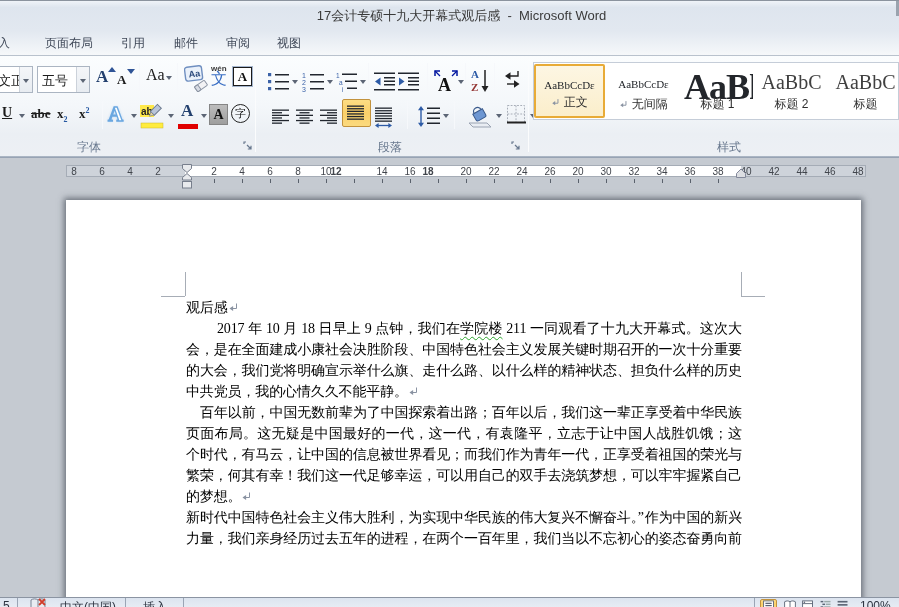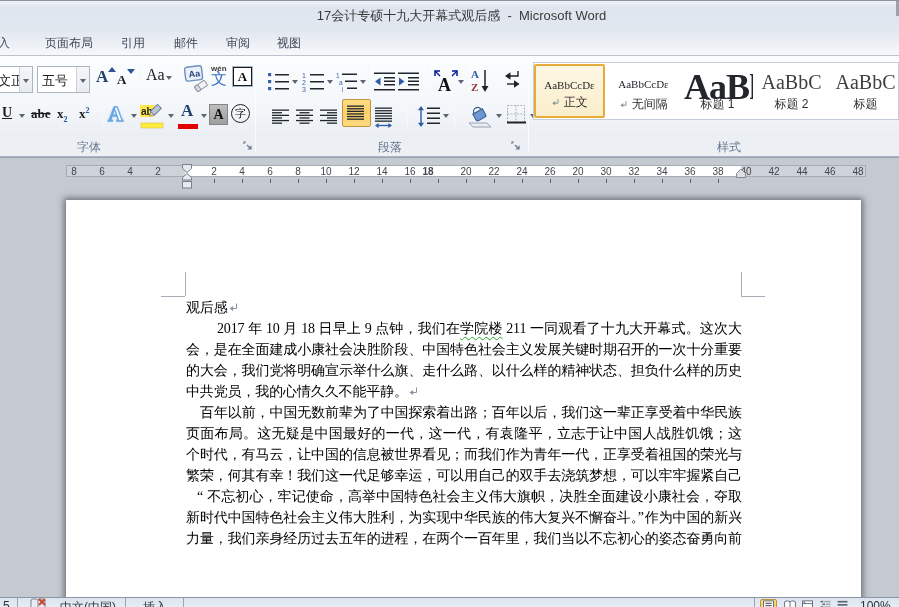--- a/index.html
+++ b/index.html
@@ -335,21 +335,21 @@
       <div id="rulerwhite"></div>
       <span class="rnum" style="left:7px;">8</span>
       <span class="rnum" style="left:35px;">6</span>
       <span class="rnum" style="left:63px;">4</span>
       <span class="rnum" style="left:91px;">2</span>
       <span class="rnum" style="left:147px;">2</span>
       <span class="rnum" style="left:175px;">4</span>
       <span class="rnum" style="left:203px;">6</span>
       <span class="rnum" style="left:231px;">8</span>
       <span class="rnum" style="left:259px;">10</span>
-      <span class="rnum" style="left:287px;">12</span>
+      <span class="rnum" style="left:269px;font-weight:bold;">12</span>
       <span class="rnum" style="left:315px;">14</span>
       <span class="rnum" style="left:343px;">16</span>
       <span class="rnum" style="left:361px;font-weight:bold;">18</span>
       <span class="rnum" style="left:399px;">20</span>
       <span class="rnum" style="left:427px;">22</span>
       <span class="rnum" style="left:455px;">24</span>
       <span class="rnum" style="left:483px;">26</span>
       <span class="rnum" style="left:511px;">20</span>
       <span class="rnum" style="left:539px;">30</span>
       <span class="rnum" style="left:567px;">32</span>
@@ -409,21 +409,24 @@
       <div class="ln lj">会，是在全面建成小康社会决胜阶段、中国特色社会主义发展关键时期召开的一次十分重要</div>
       <div class="ln lj">的大会，我们党将明确宣示举什么旗、走什么路、以什么样的精神状态、担负什么样的历史</div>
       <div class="ln">中共党员，我的心情久久不能平静。<svg class="pm" width="11" height="12" viewBox="0 0 11 12" style="vertical-align:-1px">
             <path d="M8.5 2.5v5h-4" stroke="#8a93a2" stroke-width="1" fill="none"></path>
             <path d="M1.5 7.5l3.6-2.6v5.2z" fill="#8a93a2"></path>
           </svg></div>
       <div class="ln lj" style="text-indent:14px;">百年以前，中国无数前辈为了中国探索着出路；百年以后，我们这一辈正享受着中华民族</div>
       <div class="ln lj">页面布局。这无疑是中国最好的一代，这一代，有袁隆平，立志于让中国人战胜饥饿；这</div>
       <div class="ln lj">个时代，有马云，让中国的信息被世界看见；而我们作为青年一代，正享受着祖国的荣光与</div>
       <div class="ln lj">繁荣，何其有幸！我们这一代足够幸运，可以用自己的双手去浇筑梦想，可以牢牢握紧自己</div>
-      <div class="ln lj" style="text-indent:14px;"><span class="sqo">“</span>不忘初心，牢记使命，高举中国特色社会主义伟大旗帜，决胜全面建设小康社会，夺取</div>
+      <div class="ln">的梦想。<svg class="pm" width="11" height="12" viewBox="0 0 11 12" style="vertical-align:-1px">
+            <path d="M8.5 2.5v5h-4" stroke="#8a93a2" stroke-width="1" fill="none"></path>
+            <path d="M1.5 7.5l3.6-2.6v5.2z" fill="#8a93a2"></path>
+          </svg></div>
       <div class="ln lj">新时代中国特色社会主义伟大胜利，为实现中华民族的伟大复兴不懈奋斗<span class="sqz">。</span><span class="sqz">”</span>作为中国的新兴</div>
       <div class="ln lj">力量，我们亲身经历过去五年的进程，在两个一百年里，我们当以不忘初心的姿态奋勇向前</div>
     </div>
   </div>
 
   <div id="statusbar" class="abs"></div>
   <div class="abs sbitem" style="left:3px;top:599px;">5</div>
   <div class="abs sbsep" style="left:17px;top:598px;"></div>
   <div class="abs sbitem" style="left:60px;top:599px;">中文(中国)</div>
   <div class="abs sbsep" style="left:125px;top:598px;"></div>

